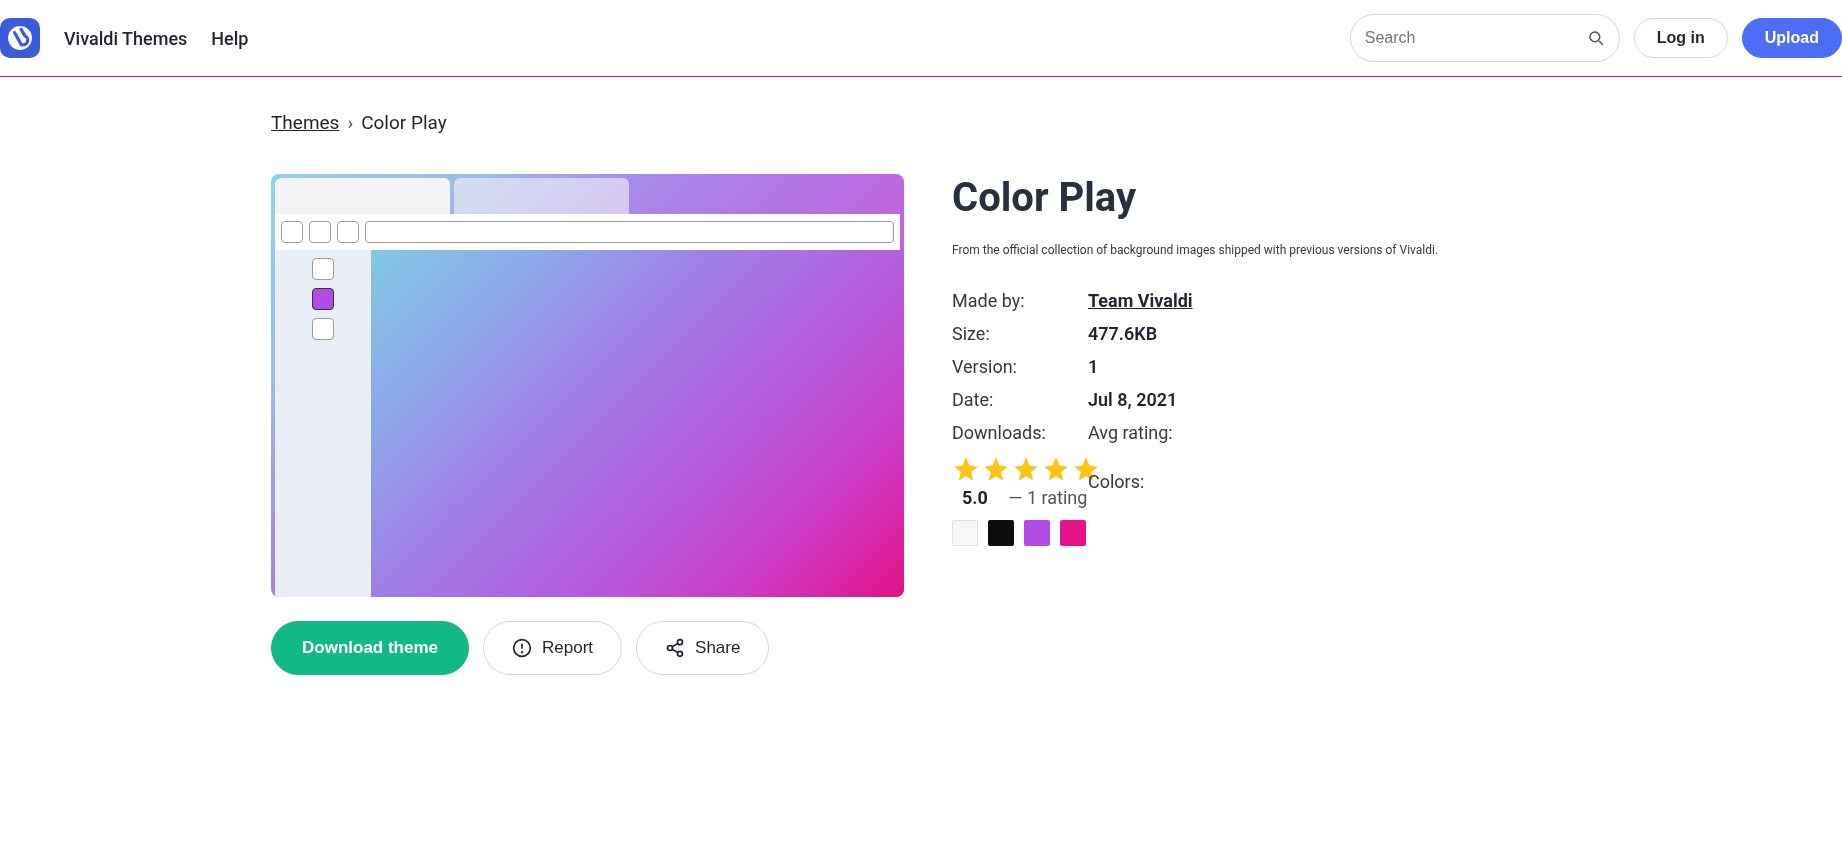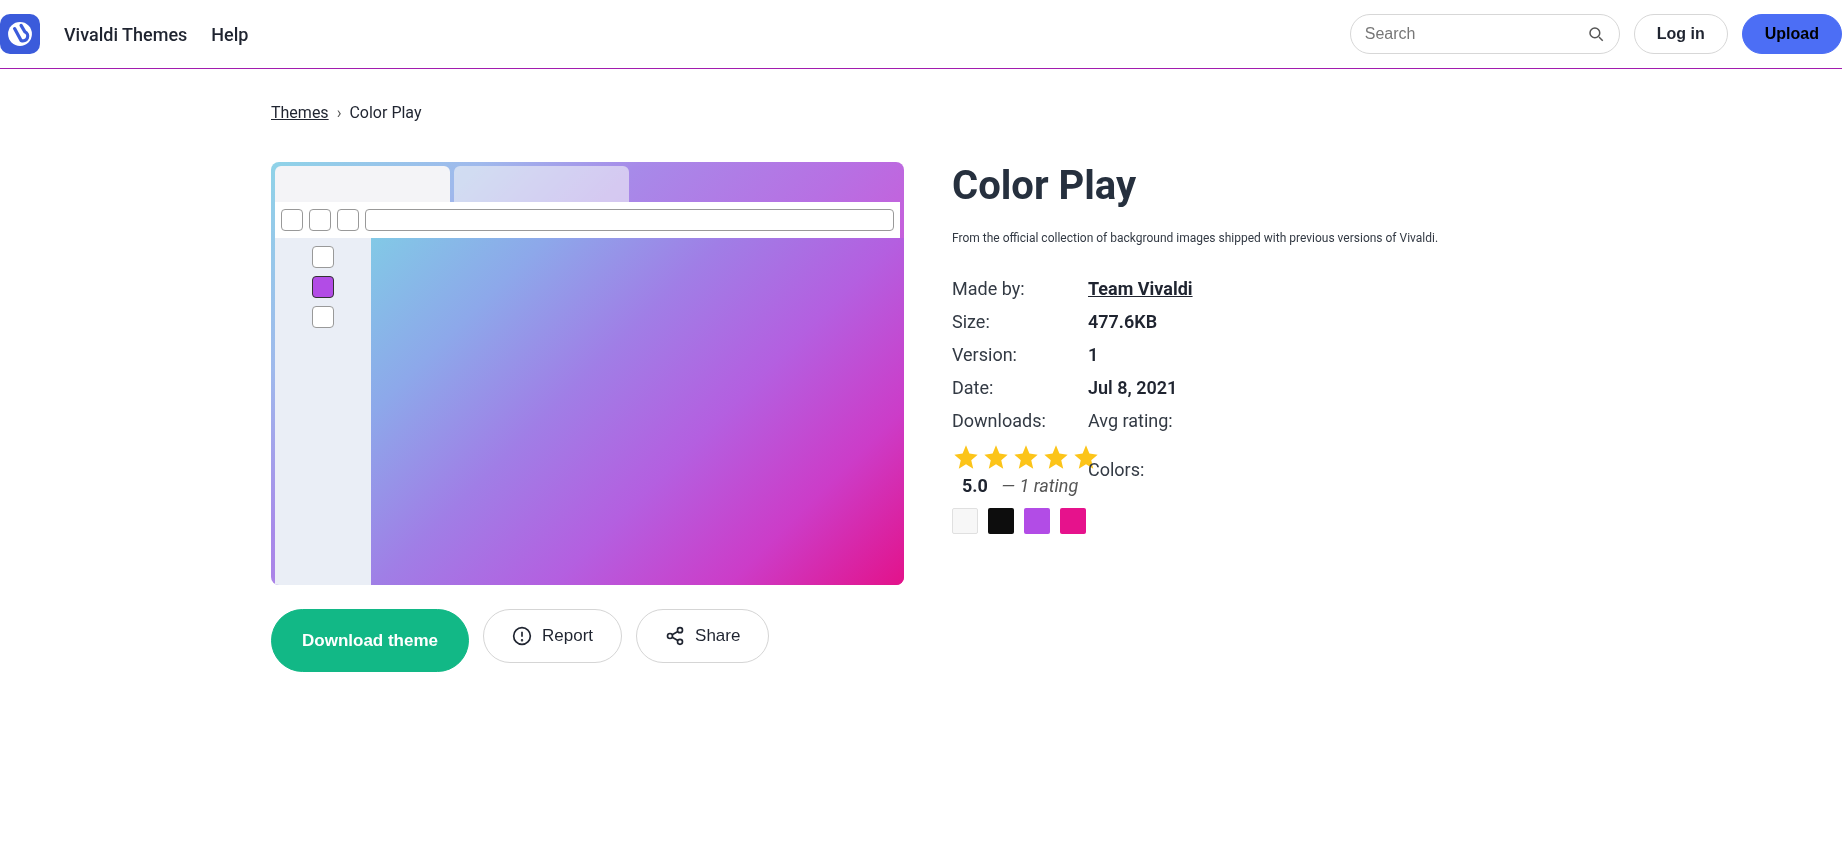--- a/index.html
+++ b/index.html
@@ -52,21 +52,21 @@
     display: flex;
     align-items: center;
     gap: 14px;
   }
   .search-wrap {
     display: flex;
     align-items: center;
     border: 1px solid #d7d7d7;
     border-radius: 999px;
     width: 270px;
-    height: 40px;
+    height: 48px;
     padding: 0 14px;
   }
   .search-wrap input {
     border: none;
     outline: none;
     flex: 1;
     font-size: 16px;
     background: transparent;
     color: #333;
   }
@@ -80,28 +80,28 @@
     font-weight: 600;
     display: inline-flex;
     align-items: center;
     cursor: pointer;
     border: 1px solid #d7d7d7;
     background: #fff;
     color: #1f2430;
   }
   .btn-primary {
     background: #4c6ef5;
-    color: #000000;
+    color: #ffffff;
     border-color: #4c6ef5;
   }
 
   
   .breadcrumb {
     margin-top: 34px;
-    font-size: 16px;
+    font-size: 19px;
     display: flex;
     gap: 8px;
     align-items: center;
   }
   .breadcrumb .crumb-link { text-decoration: underline; color: #1f2430; }
   .breadcrumb .sep { color: #555; }
 
   
   .main-row {
     display: flex;
@@ -206,21 +206,21 @@
     display: flex;
     gap: 14px;
     margin-top: 24px;
   }
   .btn-green {
     background: #12b886;
     color: #fff;
     border-color: #12b886;
     font-weight: 700;
     padding: 0 30px;
-    height: 63px;
+    height: 54px;
     border-radius: 999px;
     font-size: 17px;
   }
   .btn-outline {
     background: #fff;
     border: 1px solid #d5d5d5;
     color: #1f2430;
     height: 54px;
     border-radius: 999px;
     padding: 0 28px;
@@ -252,21 +252,21 @@
     align-items: center;
     font-size: 18px;
   }
   .meta-label { color: #333a44; }
   .meta-val { font-weight: 600; color: #1f2430; }
   .meta-val a { text-decoration: underline; font-weight: 700; margin-top: 12px; }
 
   .stars { display: inline-flex; gap: 2px; align-items: center; }
   .star { width: 28px; height: 28px; fill: #fcc419; }
   .rating-txt { margin-left: 10px; font-weight: 700; font-size: 18px; }
-  .rating-sub { color: #555; font-weight: 400; font-size: 18px; margin-left: 9px; font-style: italic;}
+  .rating-sub { color: #555; font-weight: 400; font-size: 18px; margin-left: 16px;}
 
   .swatches { display: flex; gap: 10px; }
   .swatch { width: 26px; height: 26px; border-radius: 2px; }
   .swatch.with-border { border: 1px solid #e0e0e0; }
 </style>
 </head>
 <body>
 
 <div class="header">
   <div class="container header-inner">

